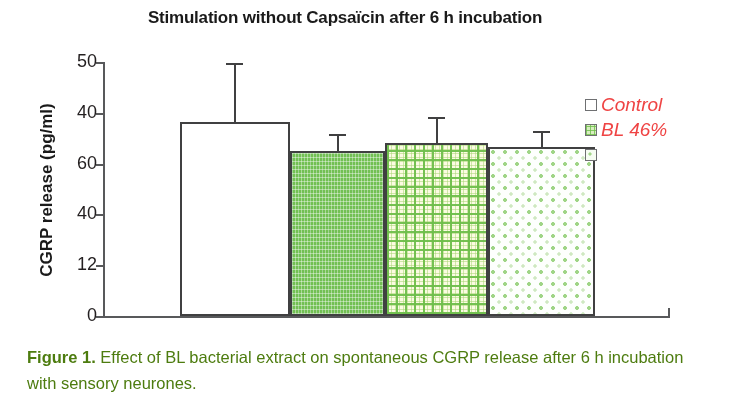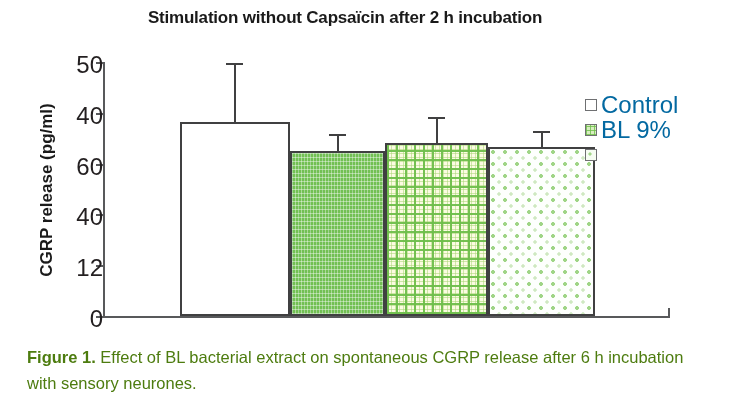--- a/index.html
+++ b/index.html
@@ -77,22 +77,23 @@
 
   .y-tick {
     position: absolute;
     left: -7px;
     width: 7px; height: 2px;
     background: #58595b;
   }
   .y-tick-label {
     position: absolute;
     right: 100%;
+    margin-right: 6px;
     top: -11px;
-    font-size: 24px;
+    font-size: 18px;
     color: #231f20;
     white-space: nowrap;
     text-align: right;
     width: 40px;
   }
   .y-tick-wrap {
     position: absolute;
     left: 0;
     width: 0; height: 0;
   }
@@ -174,42 +175,43 @@
     background-image:
       repeating-linear-gradient(0deg, rgba(110,190,75,.8) 0 1px, rgba(255,255,255,0) 1px 4px),
       repeating-linear-gradient(90deg, rgba(110,190,75,.8) 0 1px, rgba(255,255,255,0) 1px 4px);
   }
   .sw-bl01 {
     background-color: #f6fdf2;
     background-image: radial-gradient(circle at 4px 4px, rgba(120,195,85,.65) 1.3px, rgba(255,255,255,0) 1.9px);
     background-size: 8px 8px;
   }
   .legend-label {
-    font-size: 24px;
-    color: #0369a1;
+    font-size: 19px;
+    color: #ef4444;
     white-space: nowrap;
     line-height: 1;
+    font-style: italic;
   }
 
   
   #caption {
     position: absolute;
     left: 27px;
     top: 344px;
     width: 668px;
     font-size: 16.5px;
     line-height: 26px;
     color: #4d7c0f;
   }
   #caption b { font-weight: bold; }
 </style>
 </head>
 <body>
 
-<div id="chart-title">Stimulation without Capsaïcin after 2 h incubation</div>
+<div id="chart-title">Stimulation without Capsaïcin after 6 h incubation</div>
 
 <div id="figure">
 
   <div id="y-axis-title">CGRP release (pg/ml)</div>
 
   <div id="plot">
     <div id="axis-y-line"></div>
     <div id="axis-x-line"></div>
     <div id="axis-x-end-tick"></div>
 
@@ -255,21 +257,21 @@
       </div>
   </div>
 
   <div id="legend">
       <div class="legend-row">
         <span class="legend-swatch sw-control"></span>
         <span class="legend-label">Control</span>
       </div>
       <div class="legend-row">
         <span class="legend-swatch sw-bl1"></span>
-        <span class="legend-label">BL 9%</span>
+        <span class="legend-label">BL 46%</span>
       </div>
       <div class="legend-row">
         <span class="legend-swatch sw-bl01"></span>
       </div>
     </div>
 </div>
 
 <div id="caption">
   <b>Figure 1.</b><span> Effect of BL bacterial extract on spontaneous CGRP release after 6 h incubation with sensory neurones.</span>
 </div>

